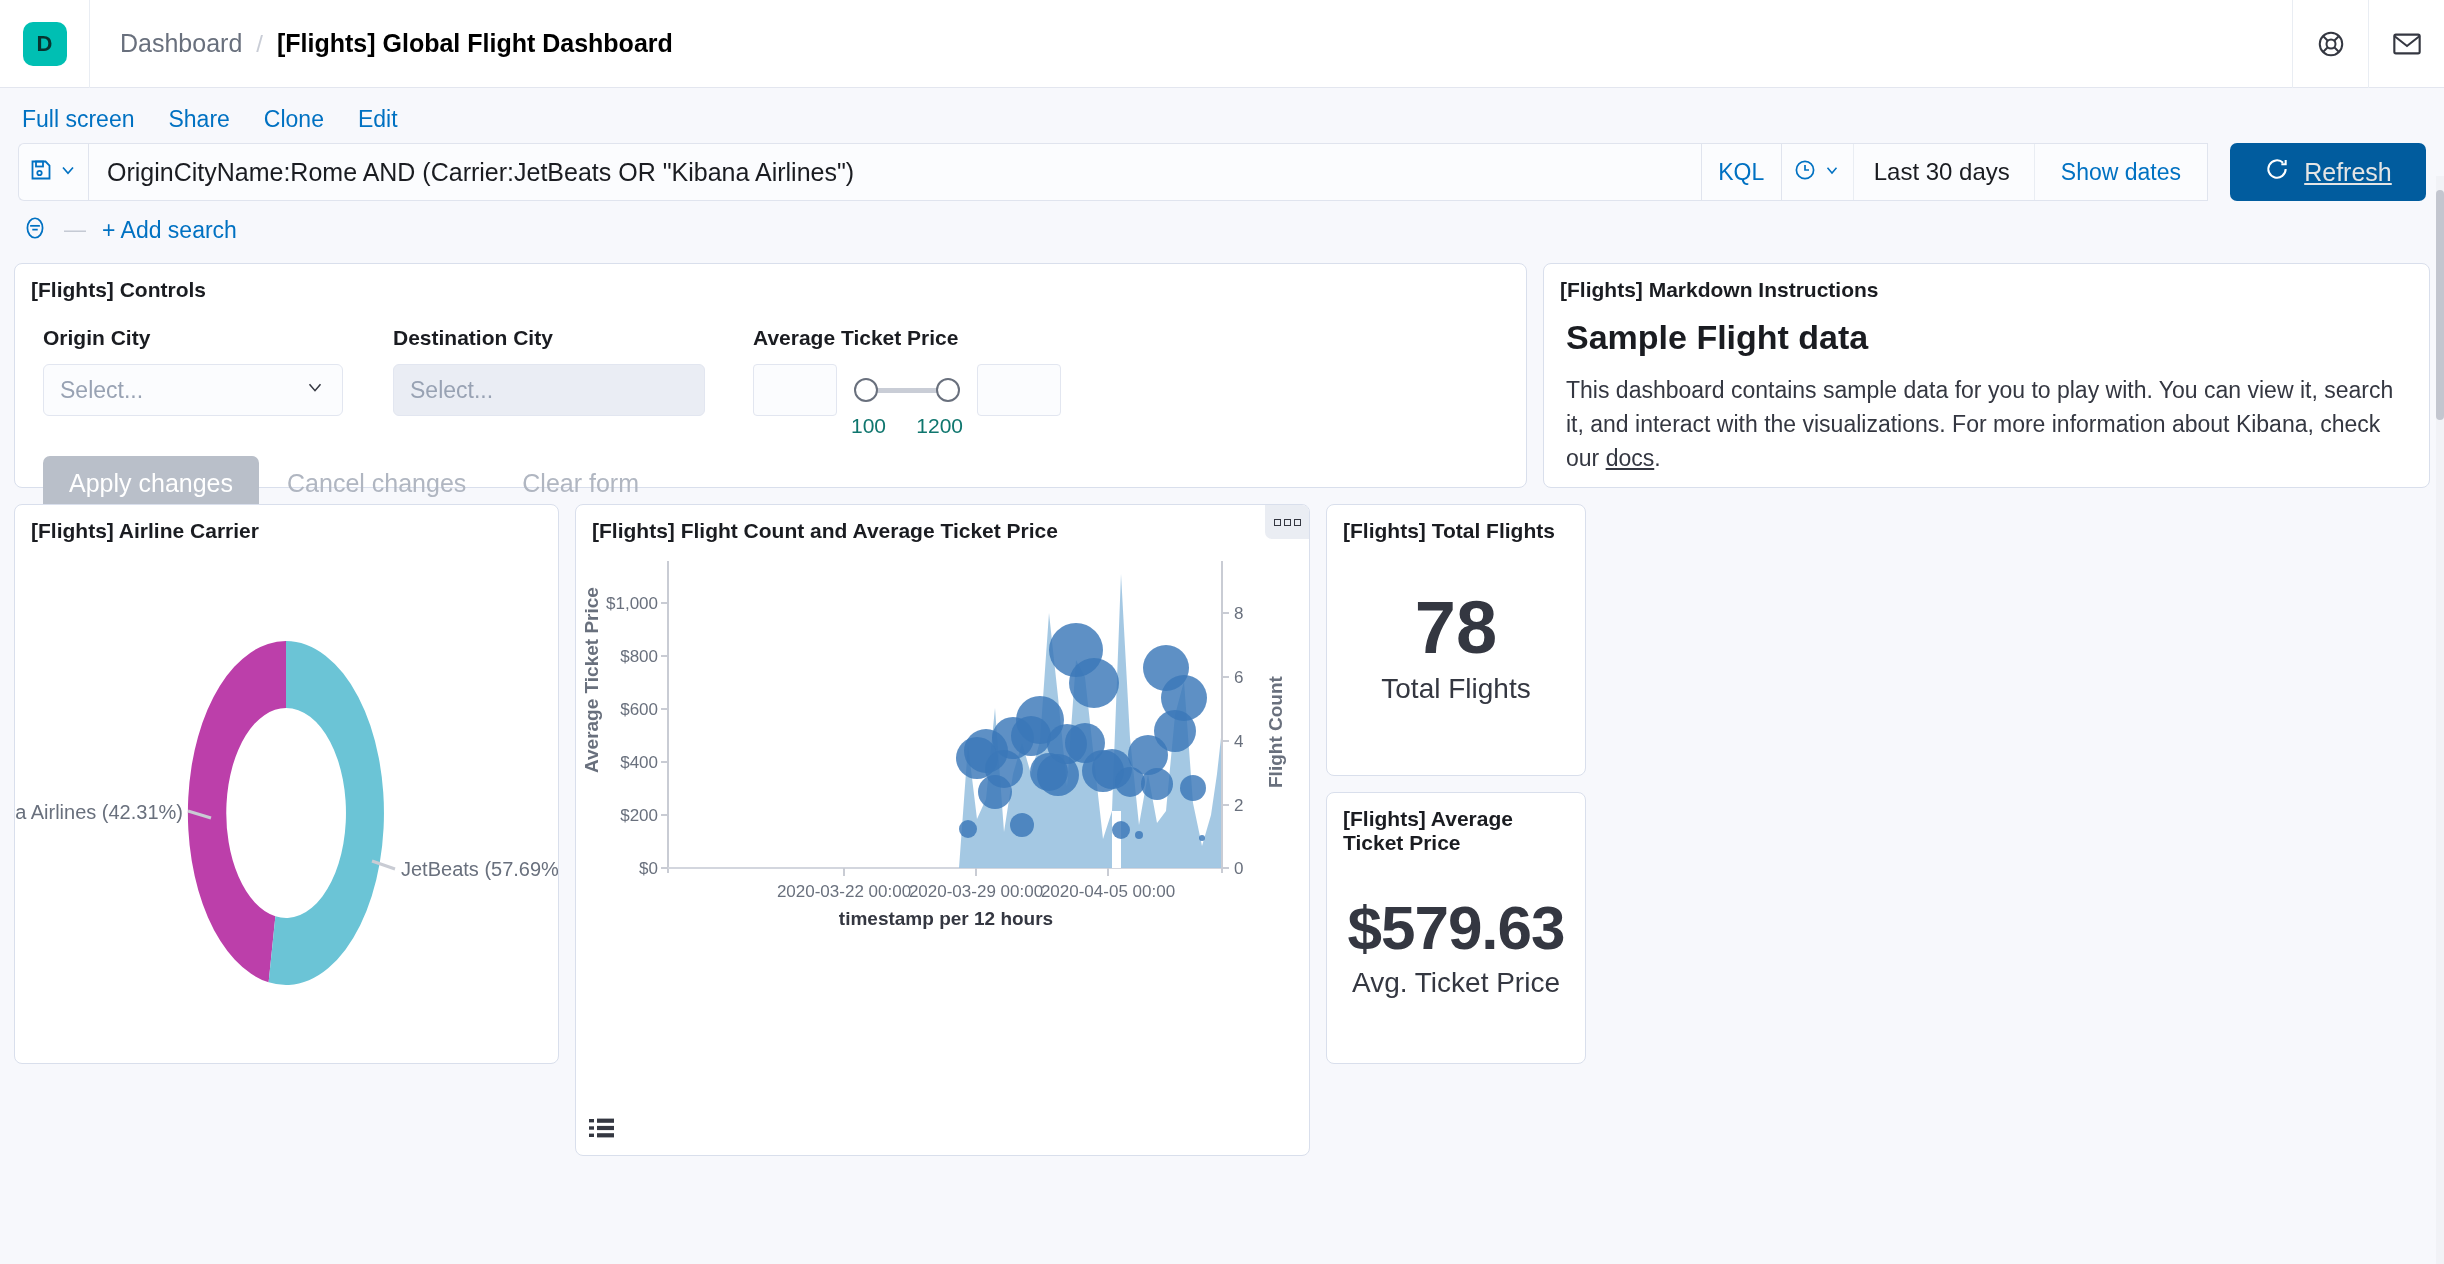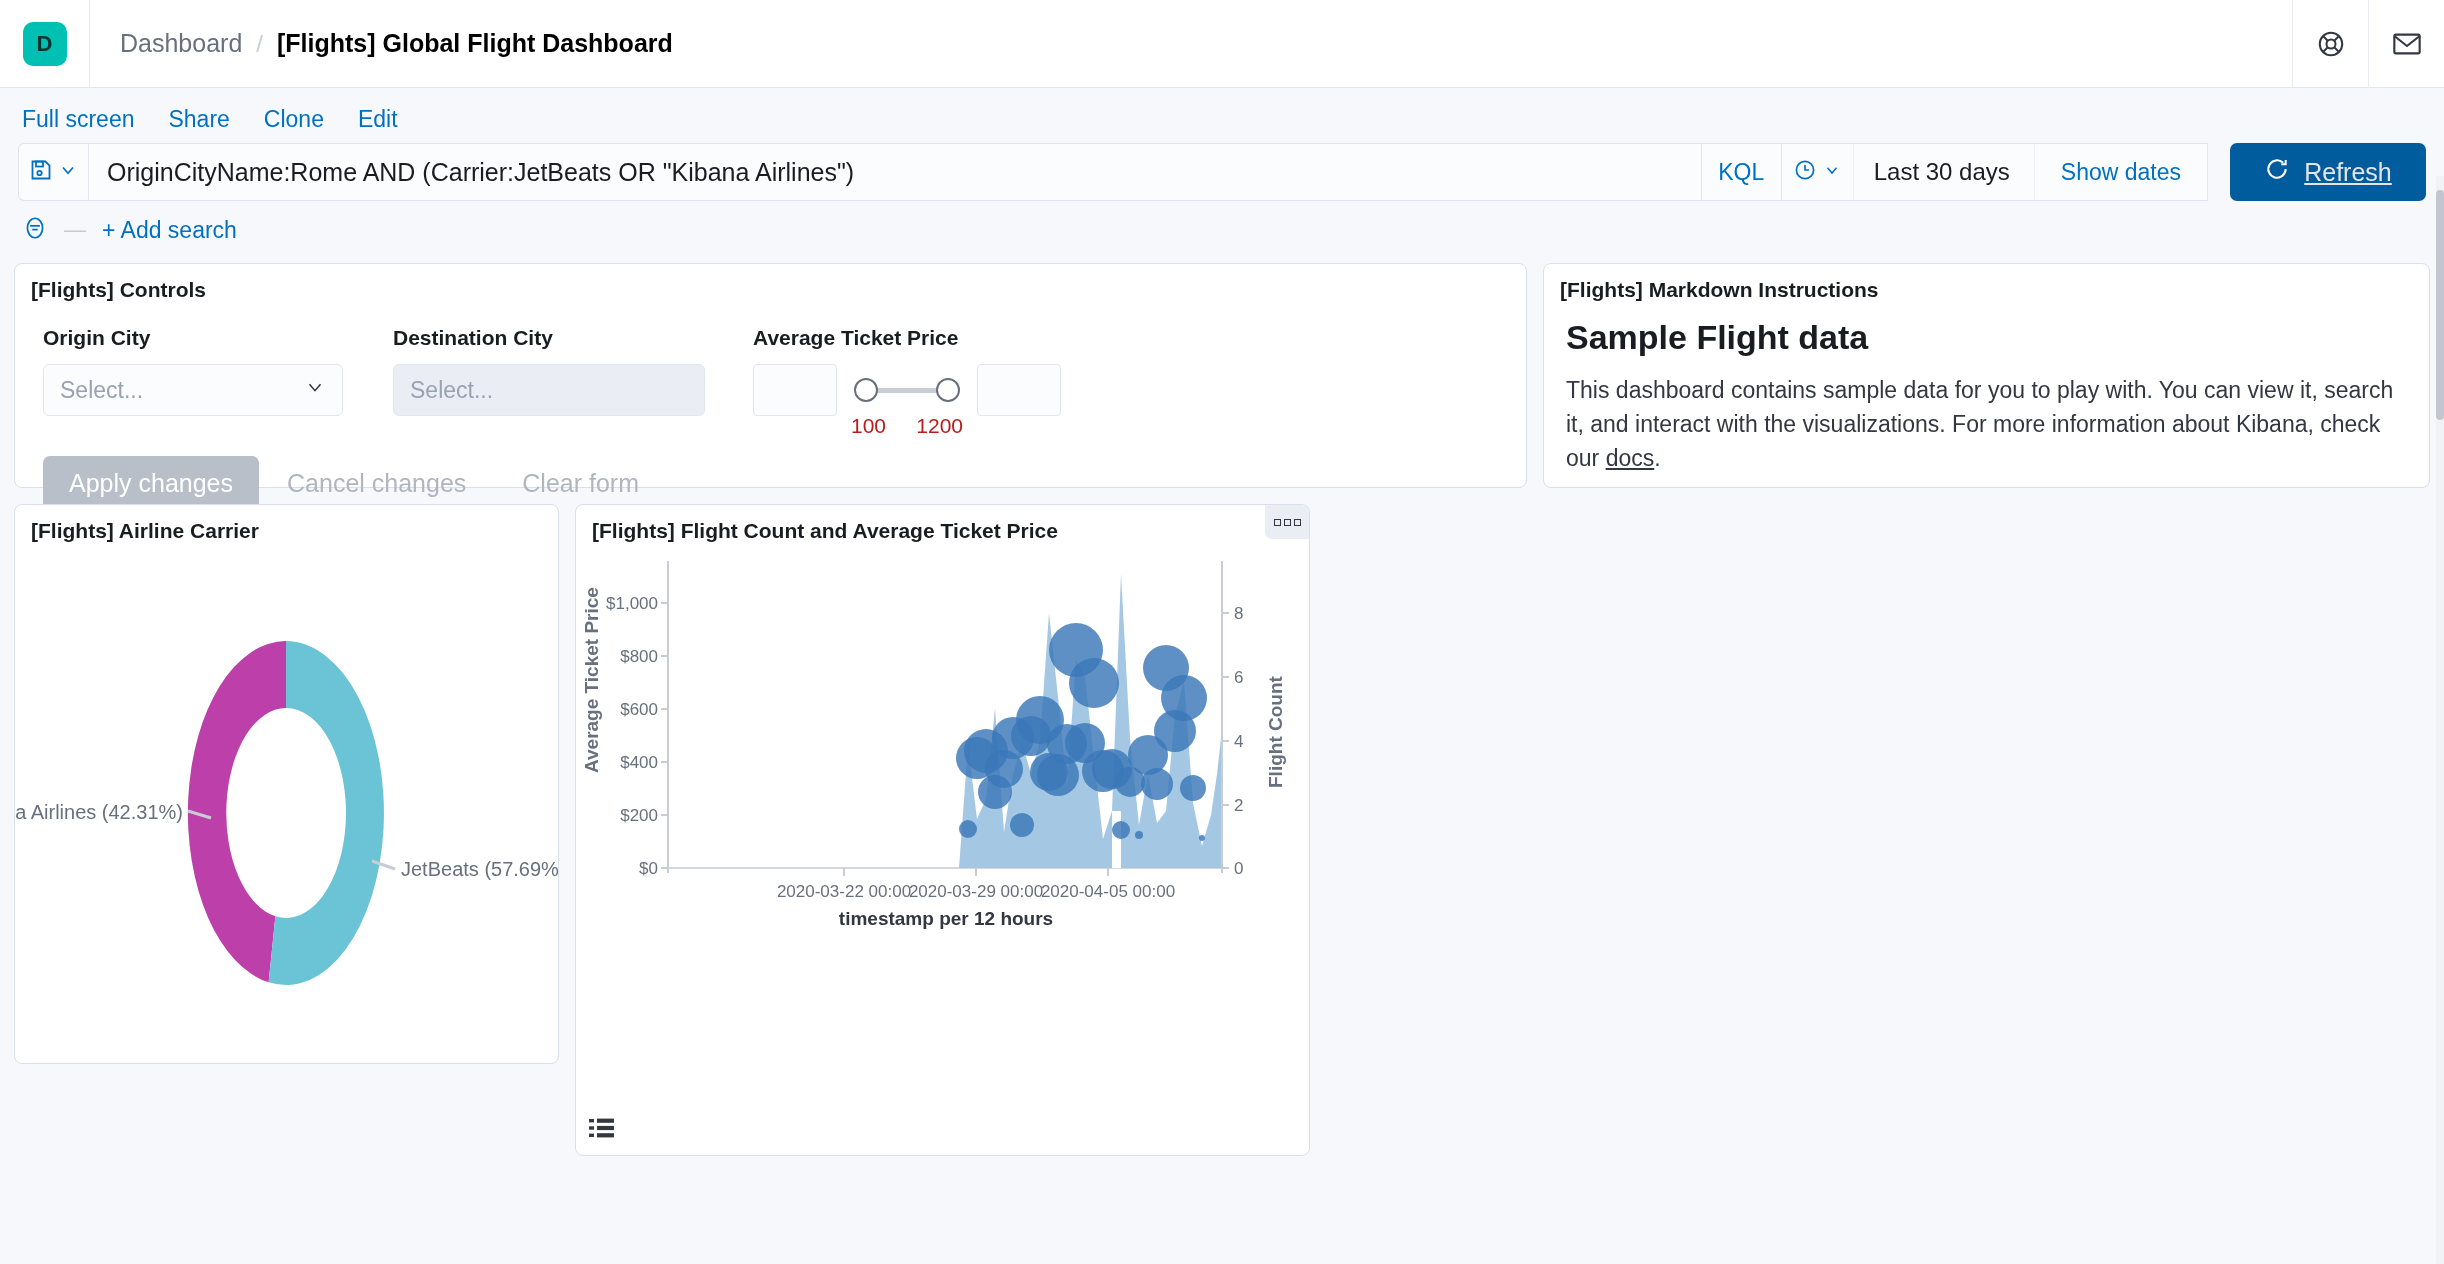--- a/index.html
+++ b/index.html
@@ -93,21 +93,21 @@
   .price-row { display: flex; align-items: flex-start; gap: 0; }
   .price-box { width: 84px; height: 52px; border: 1px solid #e2e6f0; border-radius: 4px; background: #fbfcfe; }
   .slider-wrap { width: 112px; margin: 0 14px; display: flex; flex-direction: column; align-items: center; }
   .slider-track { position: relative; width: 106px; height: 52px; }
   .slider-line { position: absolute; top: 24px; left: 10px; right: 10px; height: 5px;
     background: #c9cdd6; border-radius: 3px; }
   .knob { position: absolute; top: 14px; width: 24px; height: 24px; border-radius: 50%;
     background: #fff; border: 2px solid #69707d; cursor: pointer; }
   .knob.k1 { left: 0; } .knob.k2 { right: 0; }
   .slider-nums { display: flex; justify-content: space-between; width: 112px;
-    font-size: 21px; color: #b91c1c; margin-top: -2px; }
+    font-size: 21px; color: #0f766e; margin-top: -2px; }
   .btn-row { display: flex; align-items: center; gap: 0; padding: 18px 28px 0 28px; }
   .apply-btn {
     background: #b9bfc9; color: #fff; border: none; border-radius: 7px;
     padding: 13px 26px; font-size: 25px; cursor: pointer; font-family: inherit;
   }
   .ghost-btn { background: none; border: none; color: #b0b6c1; font-size: 25px;
     padding: 13px 28px; cursor: pointer; font-family: inherit; }
   
   .md-panel { flex: 1; height: 225px; }
   .md-body { padding: 16px 22px 0 22px; }
@@ -411,17 +411,33 @@
           <rect x="0" y="2" width="5" height="3.4" fill="#343741"></rect>
             <rect x="8" y="1.6" width="17" height="4.2" fill="#343741"></rect>
           <rect x="0" y="9.3" width="5" height="3.4" fill="#343741"></rect>
             <rect x="8" y="8.9" width="17" height="4.2" fill="#343741"></rect>
           <rect x="0" y="16.6" width="5" height="3.4" fill="#343741"></rect>
             <rect x="8" y="16.2" width="17" height="4.2" fill="#343741"></rect>
         </svg>
       </span>
     </div>
 
+    <div class="metrics-col">
+      <div class="panel metric-panel">
+        <div class="panel-title">[Flights] Total Flights</div>
+        <div class="metric-body">
+          <div class="metric-value mv-big">78</div>
+          <div class="metric-label">Total Flights</div>
+        </div>
+      </div>
+      <div class="panel metric-panel">
+        <div class="panel-title">[Flights] Average Ticket Price</div>
+        <div class="metric-body">
+          <div class="metric-value mv-price">$579.63</div>
+          <div class="metric-label">Avg. Ticket Price</div>
+        </div>
+      </div>
+    </div>
   </div>
 </div>
 
 <div class="scroll-sliver"></div>
 <div class="scroll-thumb"></div>
 
 </body></html>

